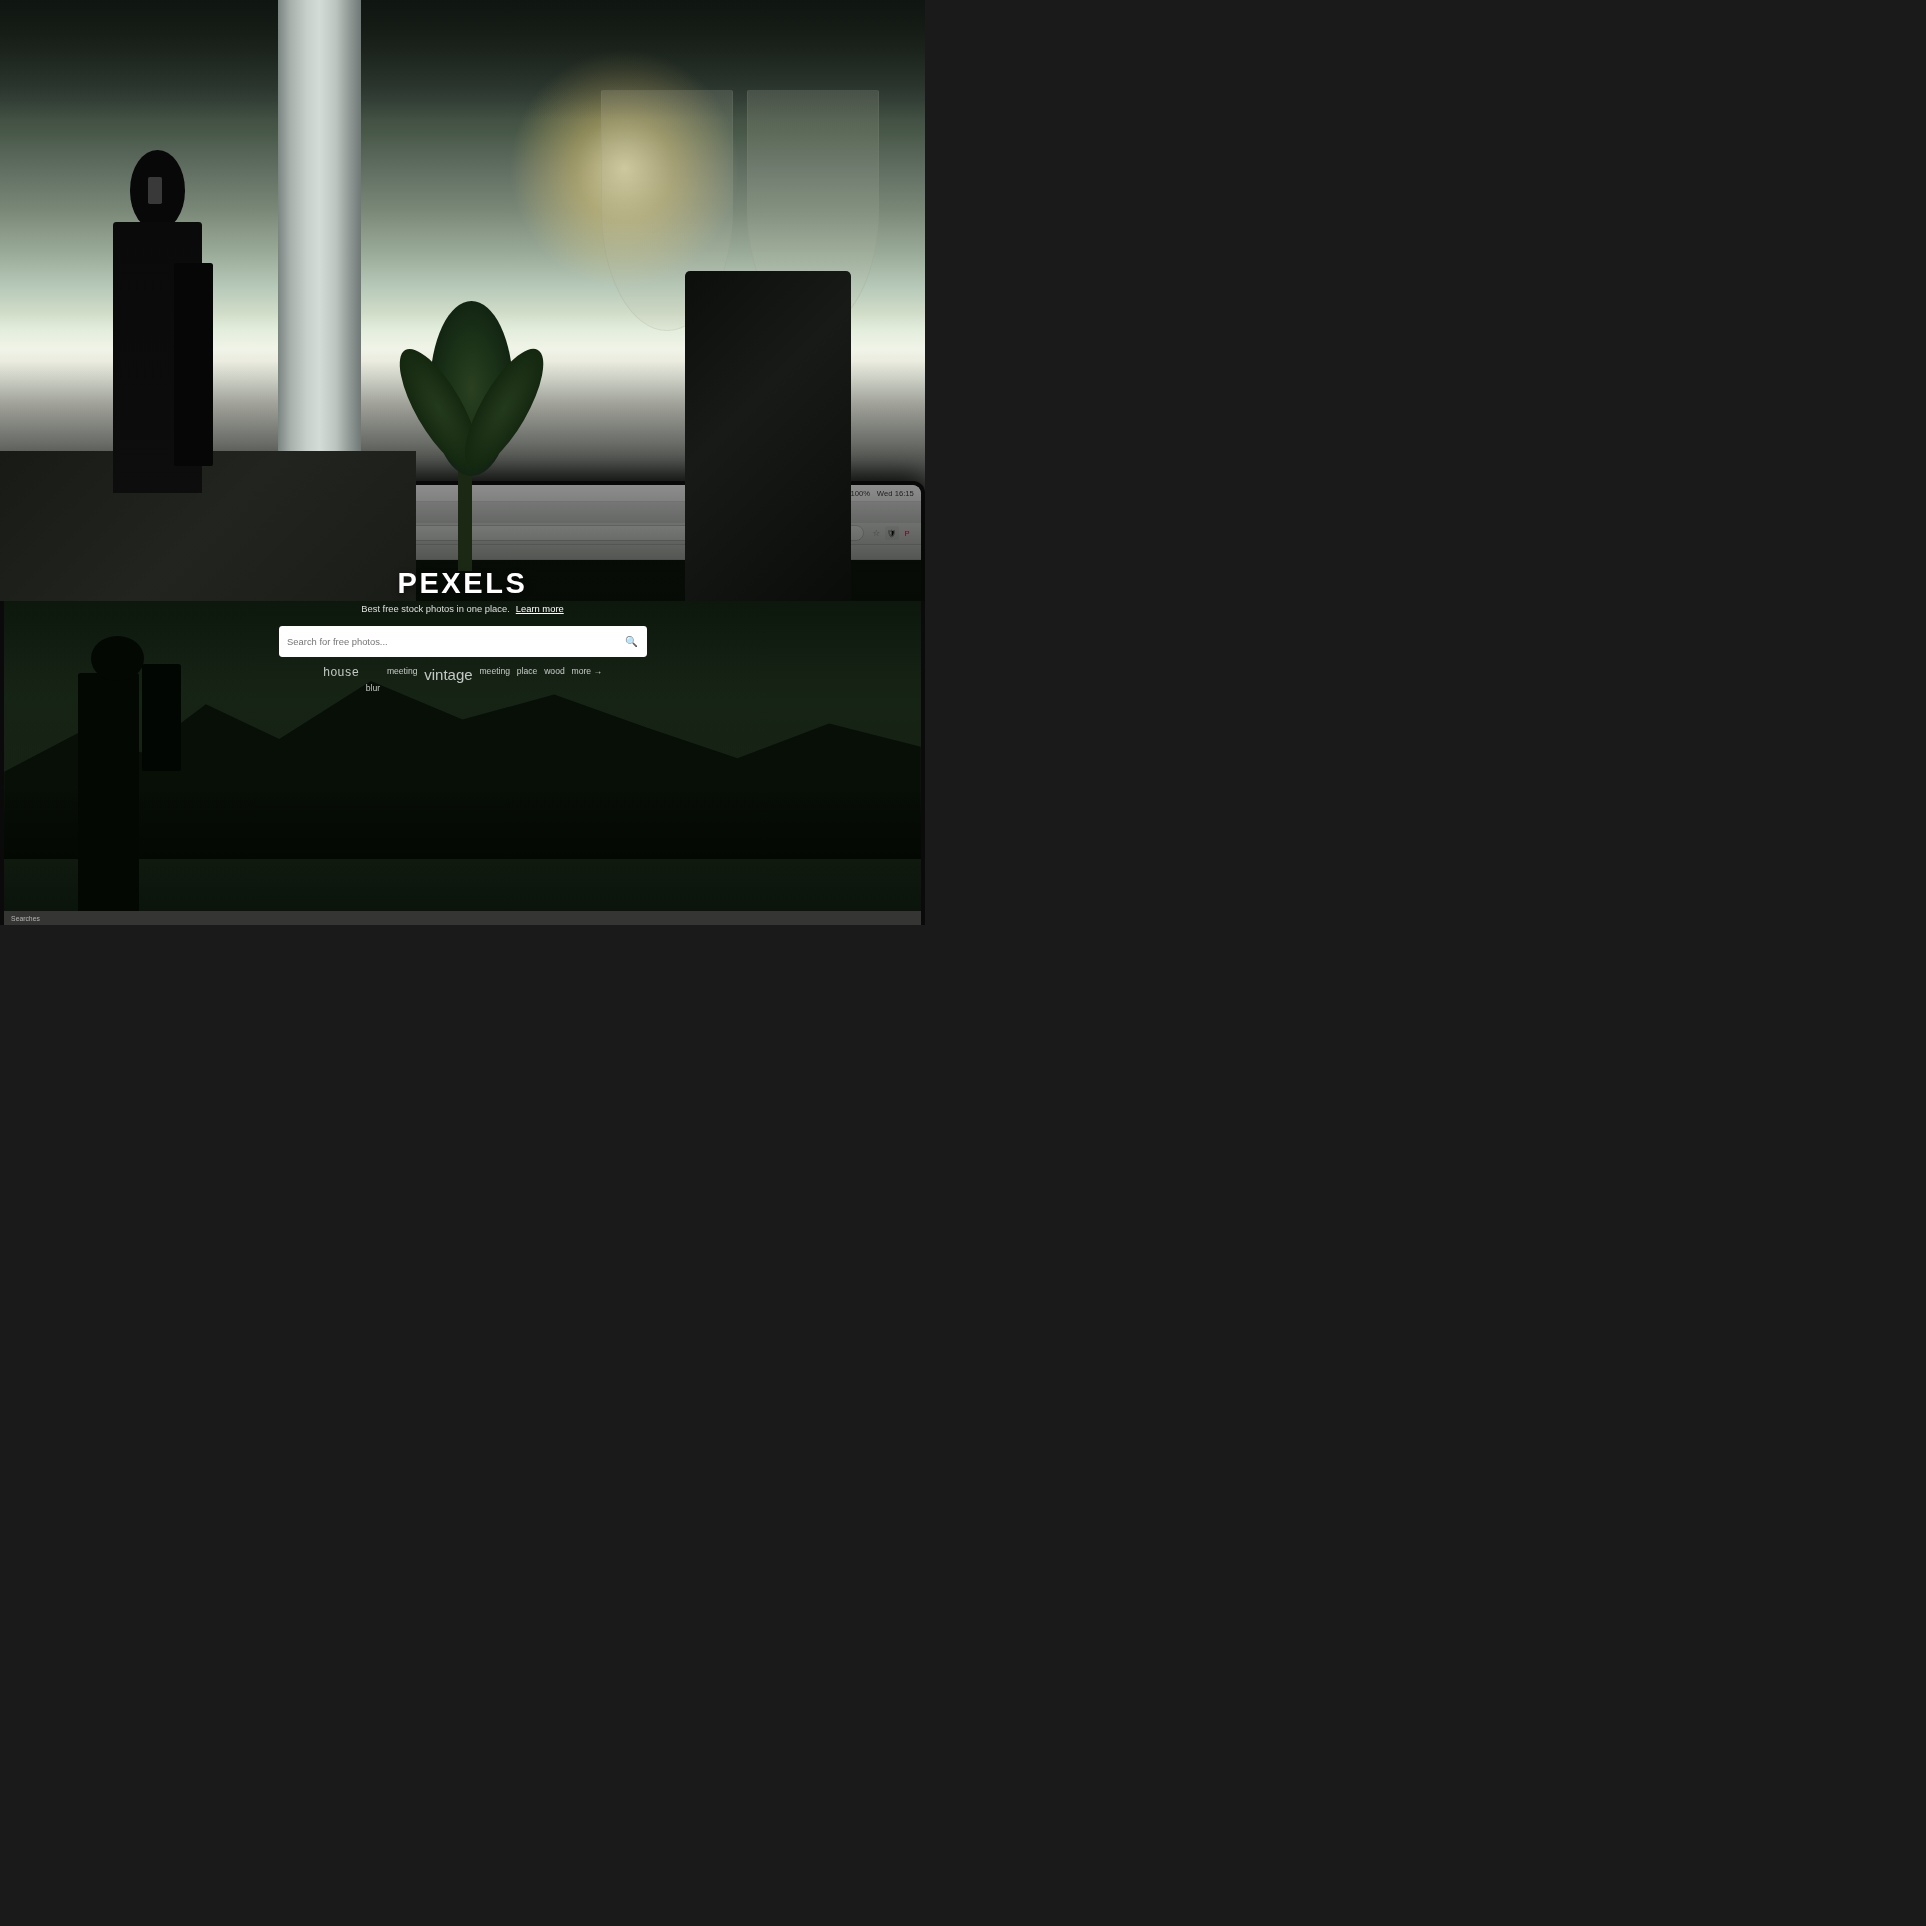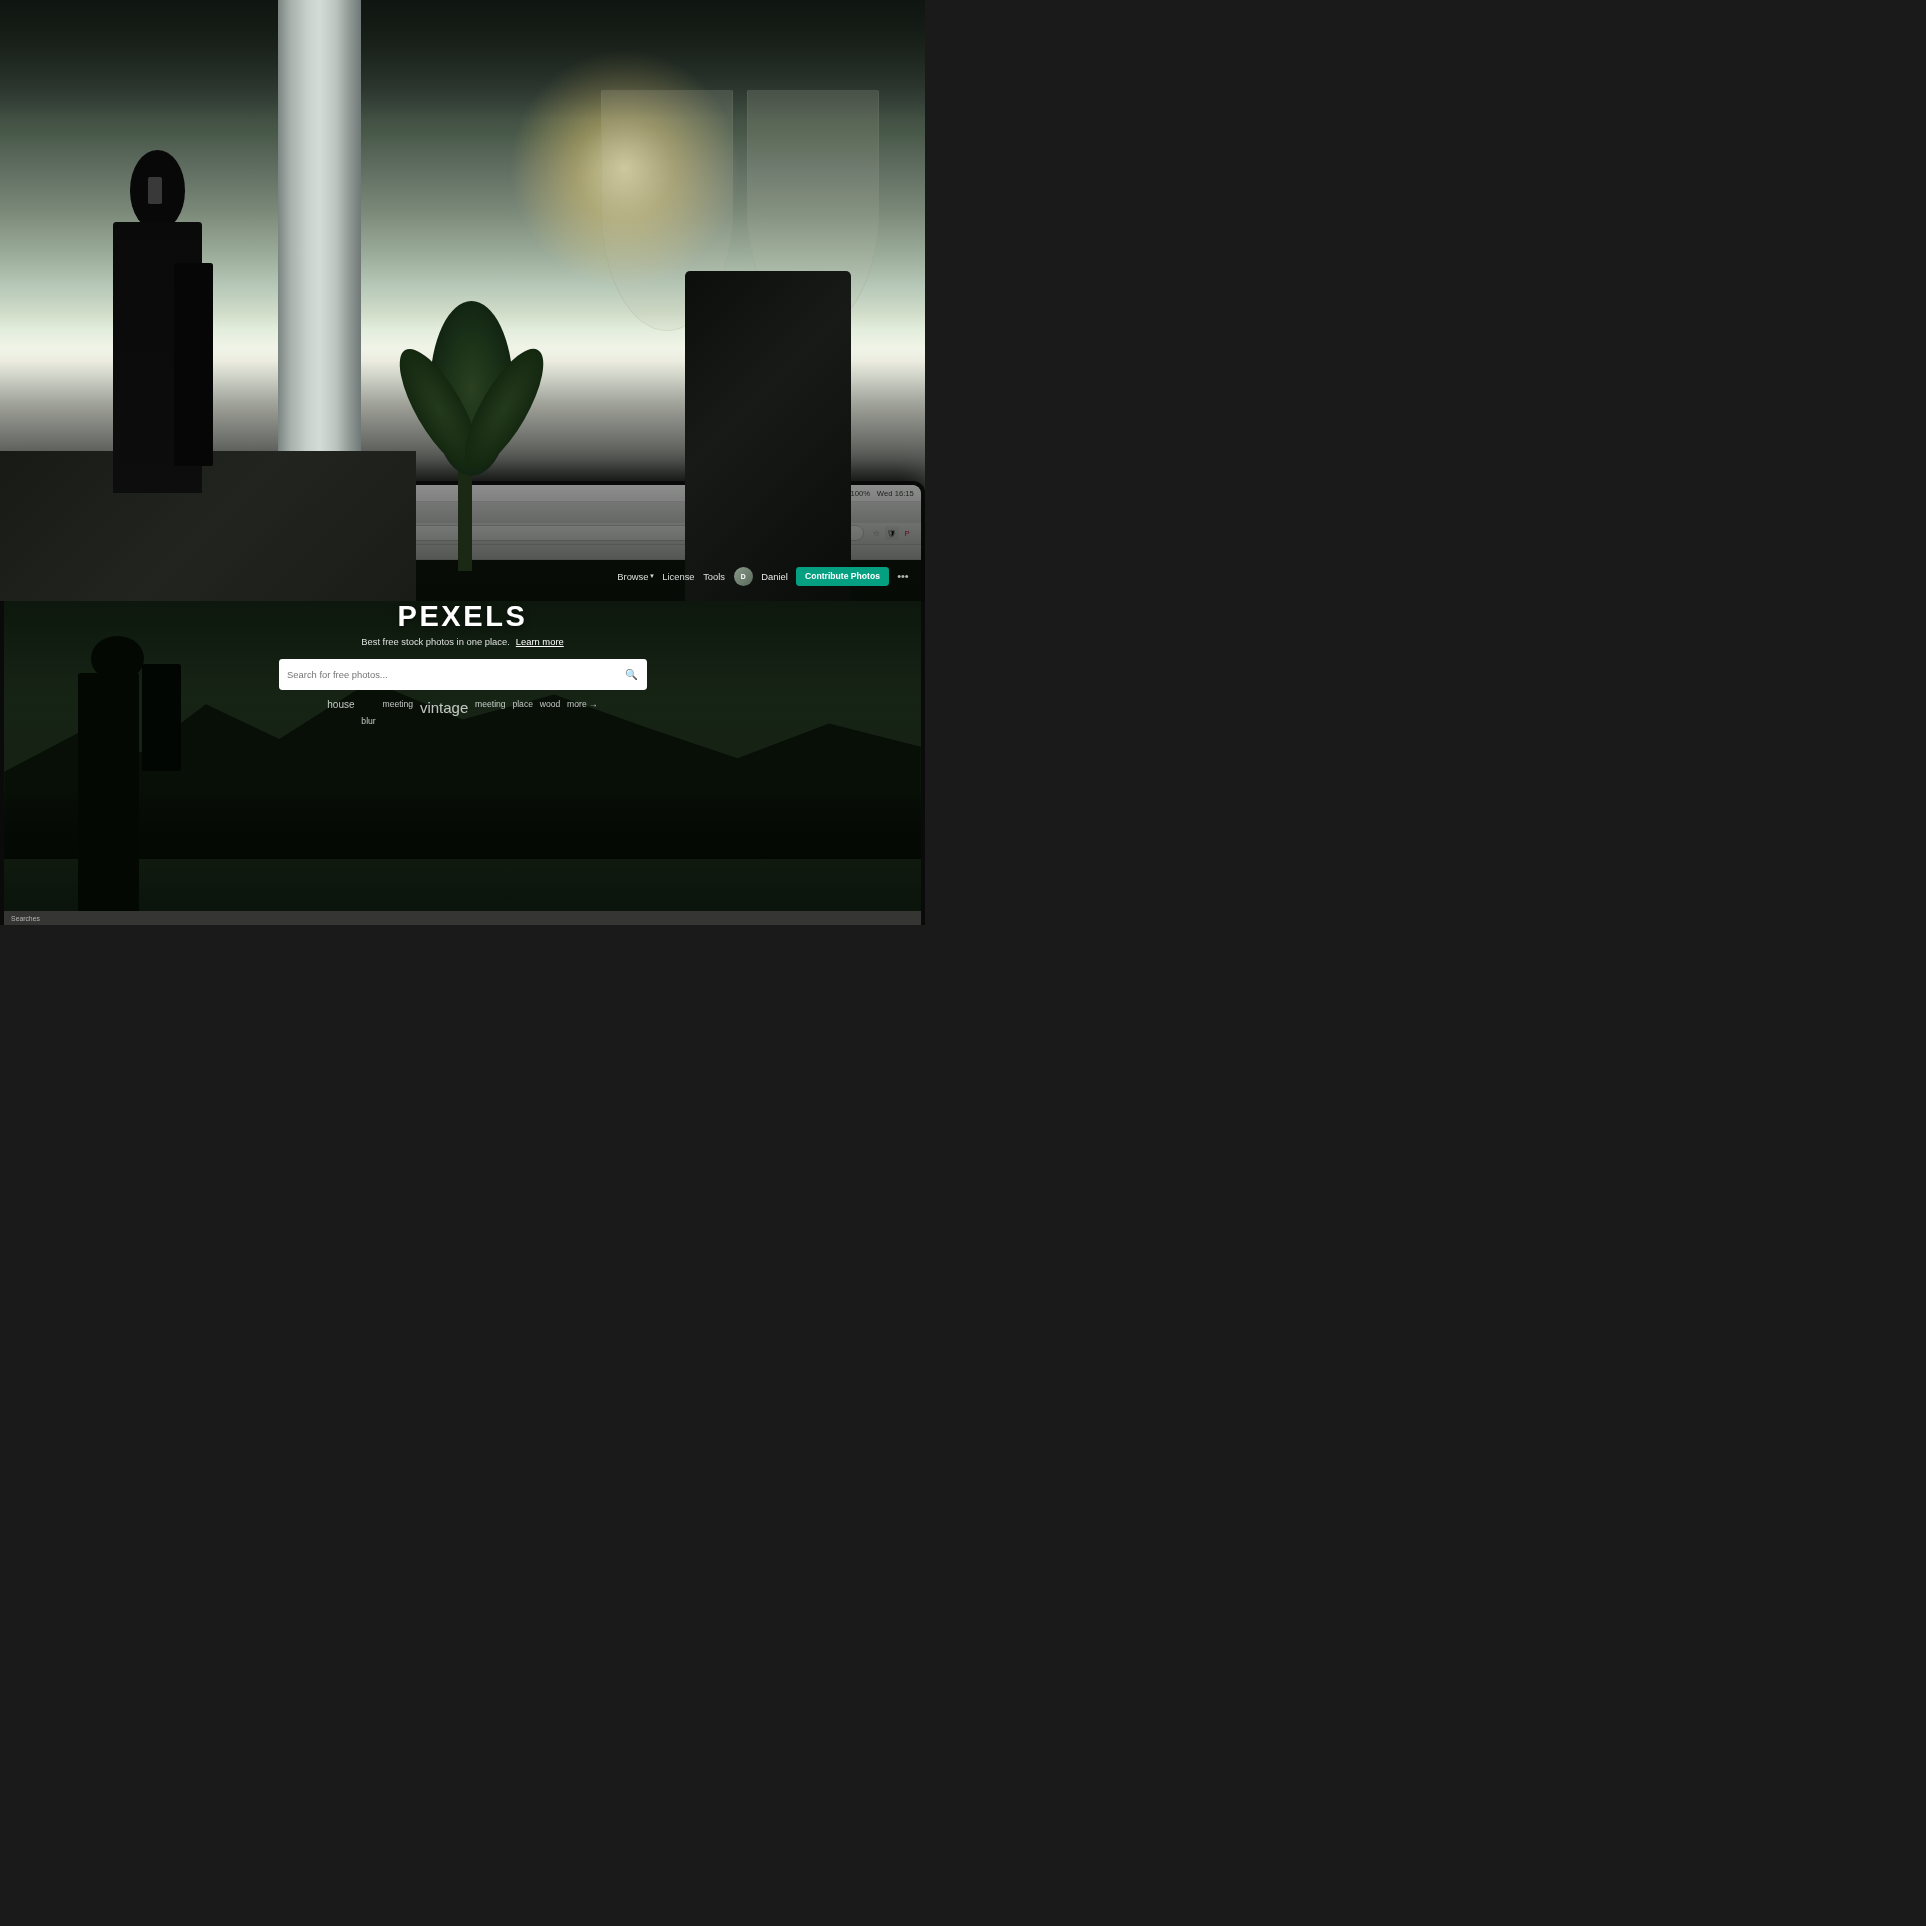--- a/index.html
+++ b/index.html
@@ -133,49 +133,35 @@
             <div style="position:absolute; bottom:15%; left:0; right:0; height:55%; background: rgba(5,12,5,0.85); clip-path: polygon(0% 100%, 0% 55%, 8% 35%, 15% 45%, 22% 20%, 30% 38%, 40% 8%, 50% 28%, 60% 15%, 70% 32%, 80% 48%, 90% 30%, 100% 42%, 100% 100%);"></div>
 
             <div style="position:absolute; bottom:15%; left:0; right:0; height:20%; background: linear-gradient(180deg, transparent 0%, rgba(5,10,5,0.9) 50%, rgba(3,8,3,0.95) 100%);"></div>
 
             <div style="position:absolute; bottom:0; left:5%; width:15%; height:80%; z-index:3;">
               <div style="position:absolute; bottom:0; left:20%; width:45%; height:85%; background:#030803; border-radius:2.6px 2.6px 0 0;"></div>
               <div style="position:absolute; top:2%; left:30%; width:38%; height:16%; background:#030803; border-radius:50%;"></div>
               <div style="position:absolute; top:12%; right:5%; width:28%; height:38%; background:#020602; border-radius:2.6px;"></div>
             </div>
 
-            <div style="display:flex; align-items:center; justify-content:flex-end; padding:6.8px 12px; gap:8.6px; position:relative; z-index:10;">
-              <div style="display:flex; align-items:center; gap:1.7px; color:rgba(255,255,255,0.85); font-size:9.4px; cursor:pointer;">
-                <span>Browse</span>
-                <span style="font-size:6.8px;">▾</span>
-              </div>
-              <span style="color:rgba(255,255,255,0.85); font-size:9.4px; cursor:pointer;">License</span>
-              <span style="color:rgba(255,255,255,0.85); font-size:9.4px; cursor:pointer;">Tools</span>
-              <div style="width:19px; height:19px; border-radius:50%; background:linear-gradient(135deg,#8a9a8a,#5a6a5a); display:flex; align-items:center; justify-content:center; overflow:hidden;">
-                <span style="font-size:6.8px; color:white; font-weight:bold;">D</span>
-              </div>
-              <span style="color:rgba(255,255,255,0.9); font-size:9.4px; cursor:pointer;">Daniel</span>
-              <button style="background:#05a081; color:white; border:none; padding:4.3px 8.6px; border-radius:3.4px; font-size:8.6px; font-weight:600; cursor:pointer; white-space:nowrap;">Contribute Photos</button>
-              <span style="color:rgba(255,255,255,0.7); font-size:11px; cursor:pointer;">•••</span>
-            </div>
 
             <div style="position:relative; z-index:10; text-align:center; padding:6.8px 17px 13.7px;">
               <div style="font-size:29px; font-weight:900; color:white; letter-spacing:2.6px; margin-bottom:3.4px; text-shadow:0 1.7px 6.8px rgba(0,0,0,0.5);">PEXELS</div>
               <div style="font-size:9.4px; color:rgba(255,255,255,0.85); margin-bottom:12px;">
                 <span>Best free stock photos in one place.</span>
                 <a style="color:white; text-decoration:underline; font-size:9.4px; cursor:pointer; margin-left:3.4px;">Learn more</a>
               </div>
 
               <div style="background:white; border-radius:3.4px; display:flex; align-items:center; padding:0 8.6px; height:31px; max-width:368px; margin:0 auto 8.6px; gap:4px;">
                 <input style="flex: 1 1 0%; border: none; outline: none; font-size: 9.4px; color: rgb(136, 136, 136); background: transparent;" type="text" placeholder="Search for free photos...">
                 <span style="color:#888; font-size:10.3px; cursor:pointer;">🔍</span>
               </div>
 
               <div style="display:flex; justify-content:center; gap:6.8px; flex-wrap:wrap; max-width:411px; margin:0 auto;">
-                <a style="color:rgba(255,255,255,0.75); font-size:10px; cursor:pointer; text-decoration:none;">house</a>
+                <a style="color:rgba(255,255,255,0.75); font-size:12px; cursor:pointer; text-decoration:none;font-family:Liberation Mono, monospace;">house</a>
                 <a style="color:rgba(255,255,255,0.75); font-size:8.6px; cursor:pointer; text-decoration:none;margin-top:17px;">blur</a>
                 <a style="color:rgba(255,255,255,0.75); font-size:8.6px; cursor:pointer; text-decoration:none;">meeting</a>
                 <a style="color:rgba(255,255,255,0.75); font-size:15px; cursor:pointer; text-decoration:none;">vintage</a>
                 <a style="color:rgba(255,255,255,0.75); font-size:8.6px; cursor:pointer; text-decoration:none;">meeting</a>
                 <a style="color:rgba(255,255,255,0.75); font-size:8.6px; cursor:pointer; text-decoration:none;">place</a>
                 <a style="color:rgba(255,255,255,0.75); font-size:8.6px; cursor:pointer; text-decoration:none;">wood</a>
                 <span style="color:rgba(255,255,255,0.75); font-size:8.6px; cursor:pointer;text-align:right;">more →</span>
               </div>
             </div>
           </div>

